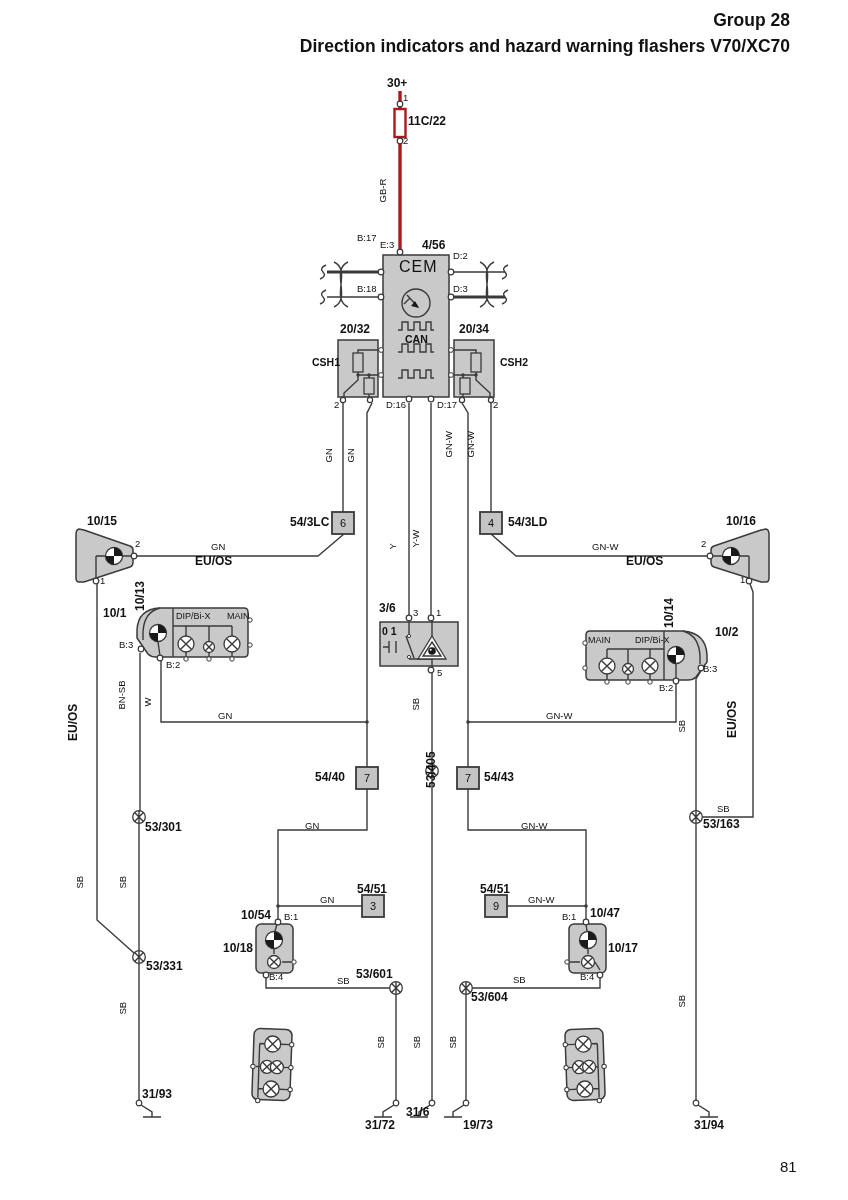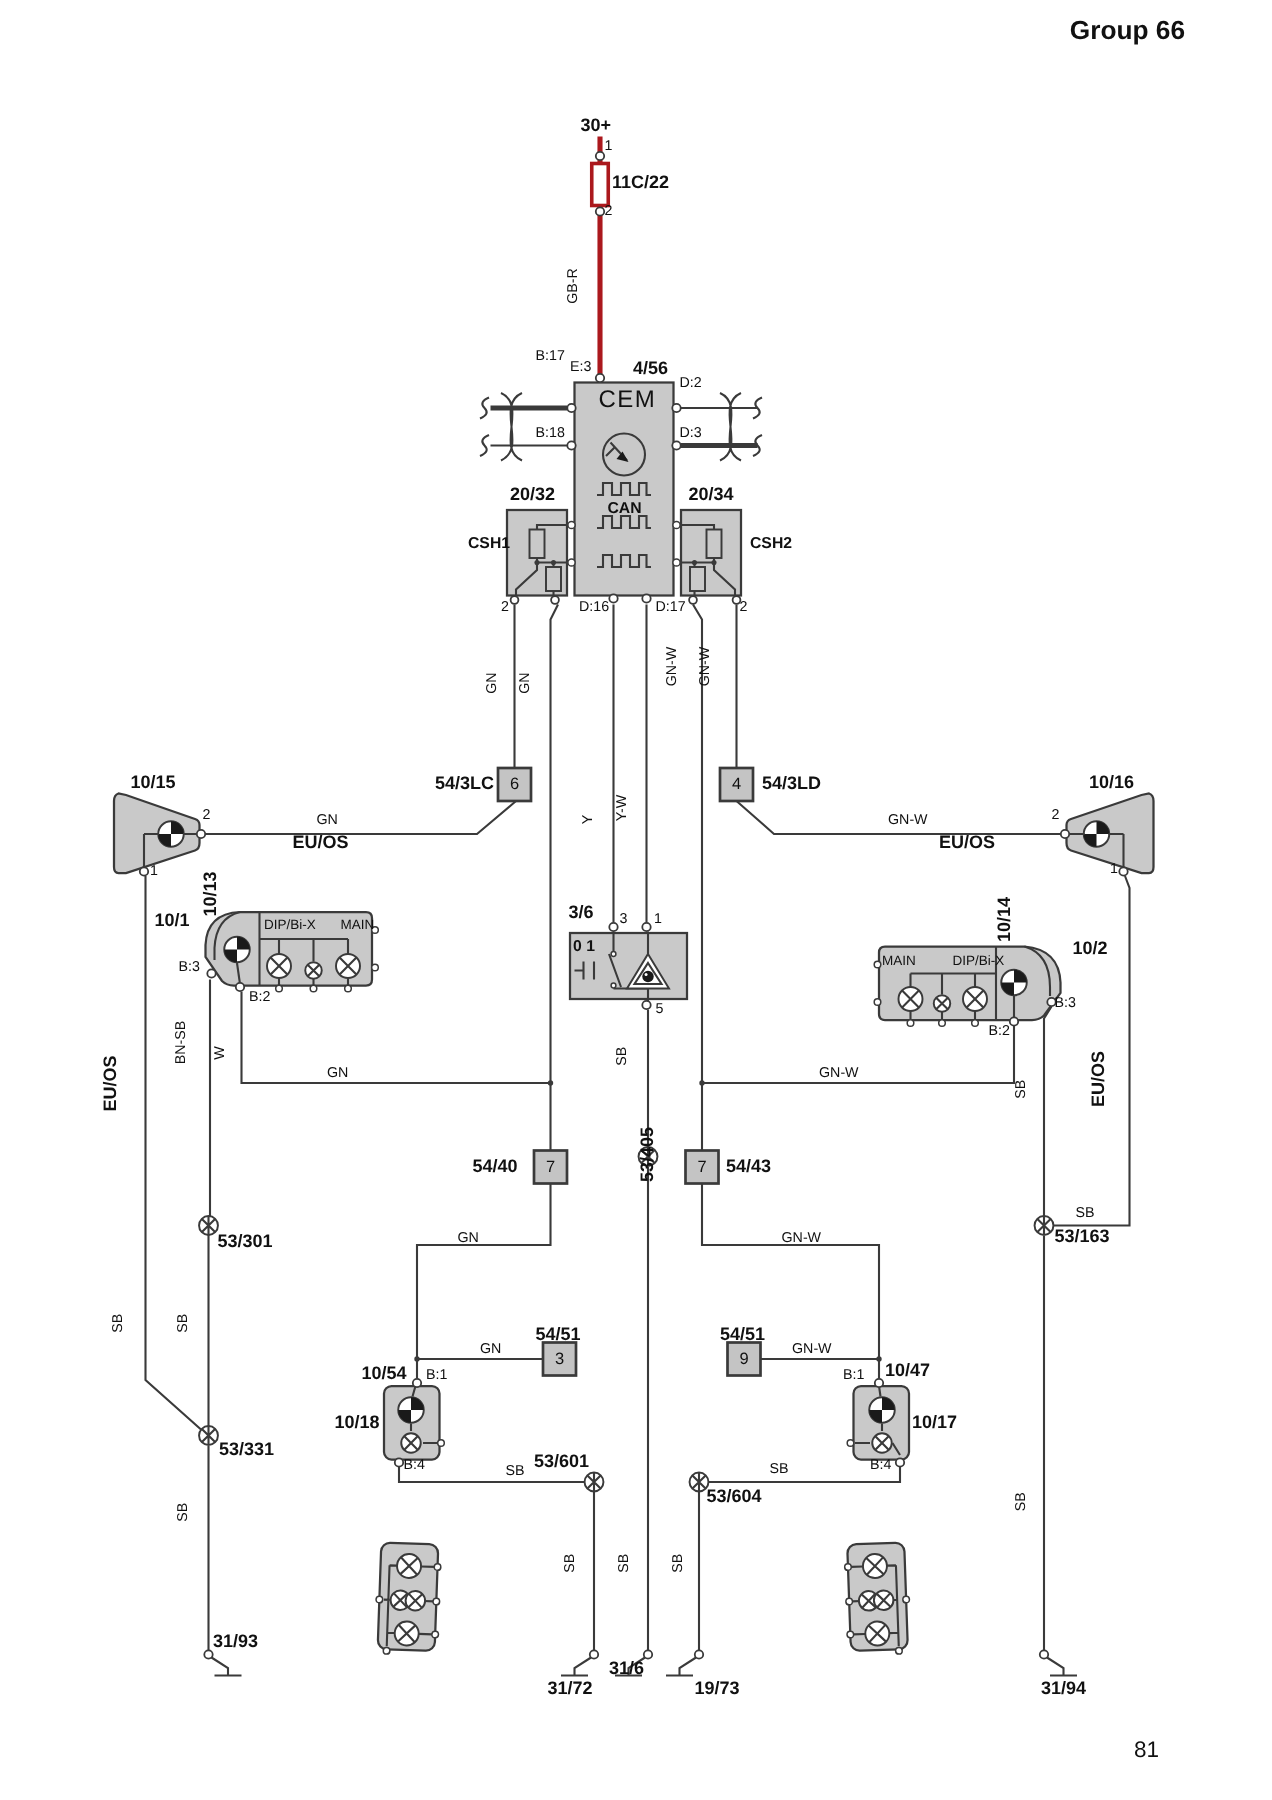--- a/index.html
+++ b/index.html
@@ -5,21 +5,21 @@
   html,body{margin:0;padding:0;background:#fff;}
   #page{position:relative;width:848px;height:1200px;background:#fff;overflow:hidden;
         font-family:"Liberation Sans",sans-serif;color:#111;}
   #wires{position:absolute;left:0;top:0;}
   .t{position:absolute;white-space:nowrap;color:#111;line-height:1.15;}
   .s{font-size:9.5px;}
   .s10{font-size:10.5px;font-weight:bold;}
   .s9{font-size:9px;}
   .b{font-size:12px;font-weight:bold;}
   .hdr{font-size:17.5px;font-weight:bold;}
-  .pg{font-size:15px;}
+  .pg{font-size:15px;margin-left:24px;}
   .cemt{font-size:16px;letter-spacing:1px;}
   .v{transform-origin:0 100%;transform:rotate(-90deg);line-height:1;}
   .cnum{width:22px;height:22px;line-height:22px;text-align:center;font-size:11px;}
   .right{right:58px;text-align:right;}
   
   .w{fill:none;stroke:#3a3a3a;stroke-width:1.4;}
   .wk{fill:none;stroke:#3a3a3a;stroke-width:3.2;}
   .red{fill:none;stroke:#ab181d;stroke-width:3.4;}
   .bx{fill:#c9c9c9;stroke:#3a3a3a;stroke-width:1.5;}
   .cn{fill:#c4c4c4;stroke:#3a3a3a;stroke-width:1.8;}
@@ -297,21 +297,22 @@
     <use href="#b65" transform="translate(589,1067)"></use>
     <use href="#b8" transform="translate(584,1089)"></use>
     <circle cx="566" cy="1044" r="2.2" class="pinS"></circle>
         <circle cx="566" cy="1067" r="2.2" class="pinS"></circle>
     <circle cx="566" cy="1089" r="2.2" class="pinS"></circle>
         <circle cx="604" cy="1067" r="2.2" class="pinS"></circle>
     <circle cx="598" cy="1101" r="2.2" class="pinS"></circle>
   </g>
 </svg>
 
-<div class="t hdr right" style="top:10px">Group 66</div>
+<div class="t hdr right" style="top:10px">Group 28</div>
+<div class="t hdr right" style="top:36px">Direction indicators and hazard warning flashers V70/XC70</div>
 <div class="t pg" style="left:756px;top:1158px">81</div>
 
 <div class="t b" style="left:387px;top:77px">30+</div>
 <div class="t s" style="left:403px;top:93px">1</div>
 <div class="t b" style="left:408px;top:115px">11C/22</div>
 <div class="t s" style="left:403px;top:136px">2</div>
 <div class="t s v" style="left:387px;top:193px">GB-R</div>
 
 <div class="t s" style="left:380px;top:240px">E:3</div>
 <div class="t b" style="left:422px;top:239px">4/56</div>

